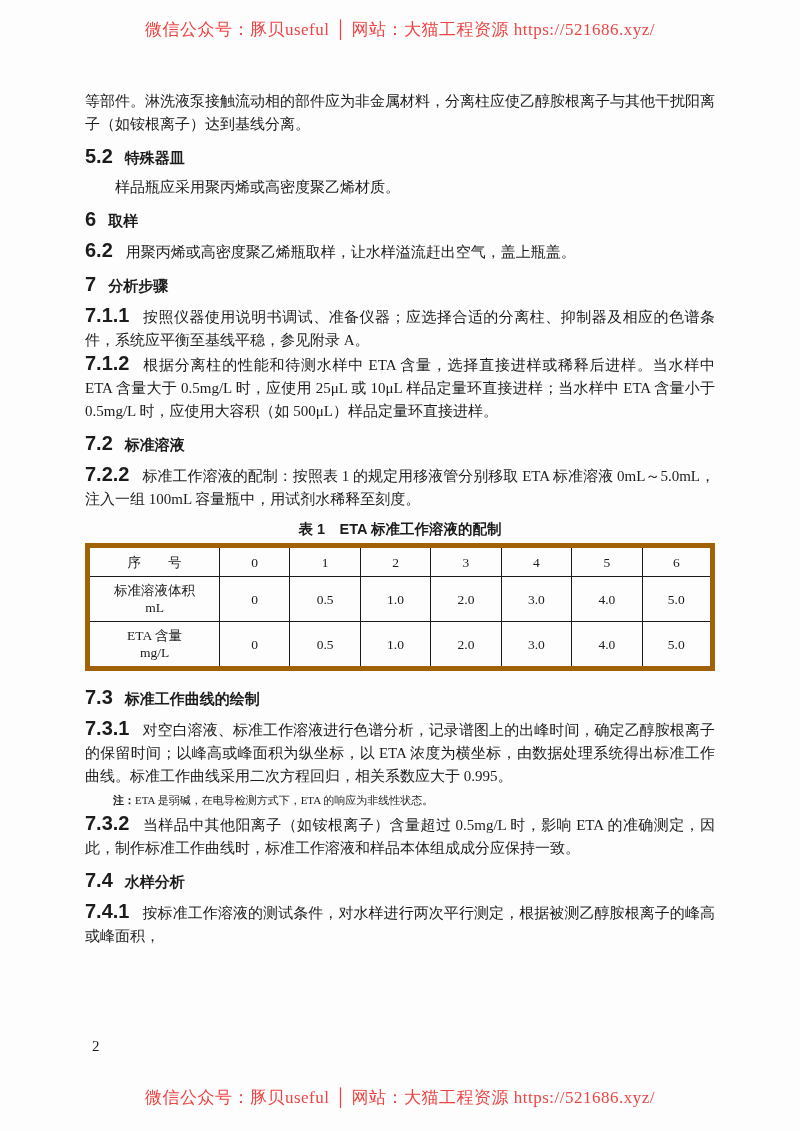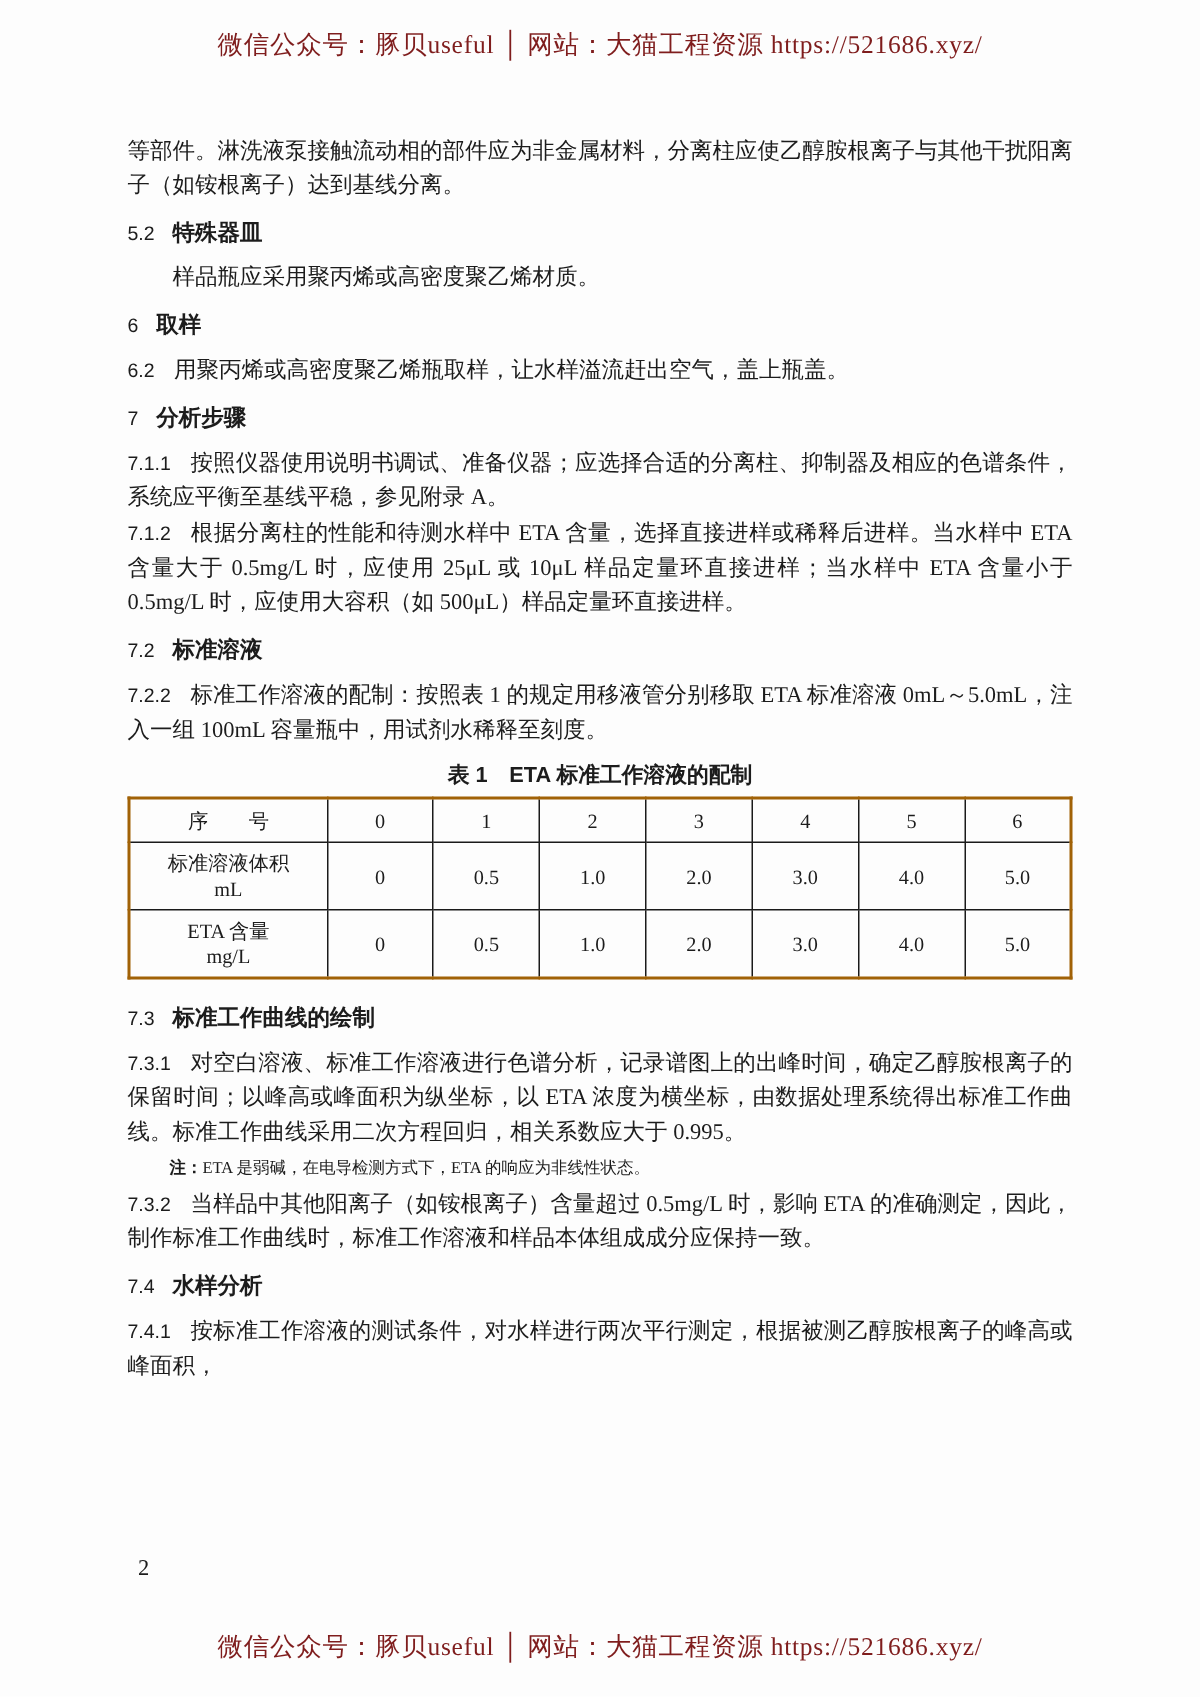--- a/index.html
+++ b/index.html
@@ -8,42 +8,42 @@
     background: #ffffff;
     font-family: "Liberation Serif", "DejaVu Serif", serif;
     color: #1c1c1c;
     overflow: hidden;
   }
   .page { position: relative; width: 800px; height: 1131px; background: #fdfdfd; }
 
   .watermark {
     position: absolute; left: 0; width: 800px;
     text-align: center;
-    color: #7f1d1d;
+    color: #ef4444;
     font-size: 17px;
     letter-spacing: 0.5px;
   }
   .watermark.top { top: 18px; }
   .watermark.bottom { top: 1086px; }
 
   .content {
     position: absolute; left: 85px; top: 90px; width: 630px;
     font-size: 15px; line-height: 23px;
     text-align: justify;
   }
 
   .doc-code {
     font-weight: bold; font-size: 16px;
     margin: 0 0 12px 0; letter-spacing: 0.5px;
     text-align: left;
   }
 
   p { margin: 0; }
   .clause { margin: 0; }
-  .cnum { font-weight: normal; margin-right: 13px; font-family: "Liberation Sans", "DejaVu Sans", sans-serif; font-size: 13px; }
+  .cnum { font-weight: bold; margin-right: 13px; font-family: "Liberation Sans", "DejaVu Sans", sans-serif; font-size: 20px; }
   .sec {
     font-weight: bold; margin: 10px 0 8px 0;
     font-family: "Liberation Sans", "DejaVu Sans", sans-serif;
     font-size: 15px; text-align: left; line-height: 20px;
   }
   .sec .cnum { margin-right: 12px; }
   .p-indent { text-indent: 2em; }
   .gap-before { margin-top: 16px; }
 
   .tbl-caption {
@@ -52,21 +52,21 @@
     font-size: 14.5px; margin: 8px 0 4px 0; line-height: 20px;
   }
   table.std {
     width: 100%; border-collapse: collapse; table-layout: fixed;
     font-size: 13.5px; line-height: 17px; text-align: center;
   }
   table.std td {
     border: 1.5px solid #1a1a1a;
     padding: 2px 2px; vertical-align: middle;
   }
-  table.std { border: 2px solid #a16207; }
+  table.std { border: 5px solid #a16207; }
   tr.hdr td { height: 24px; }
   tr.data td { height: 40px; }
   td.rowhead { white-space: pre-line; }
   col.c-label { width: 132px; }
 
   .note {
     font-size: 11px; line-height: 19px;
     margin: 3px 0 2px 0; padding-left: 28px;
     text-align: left;
   }

